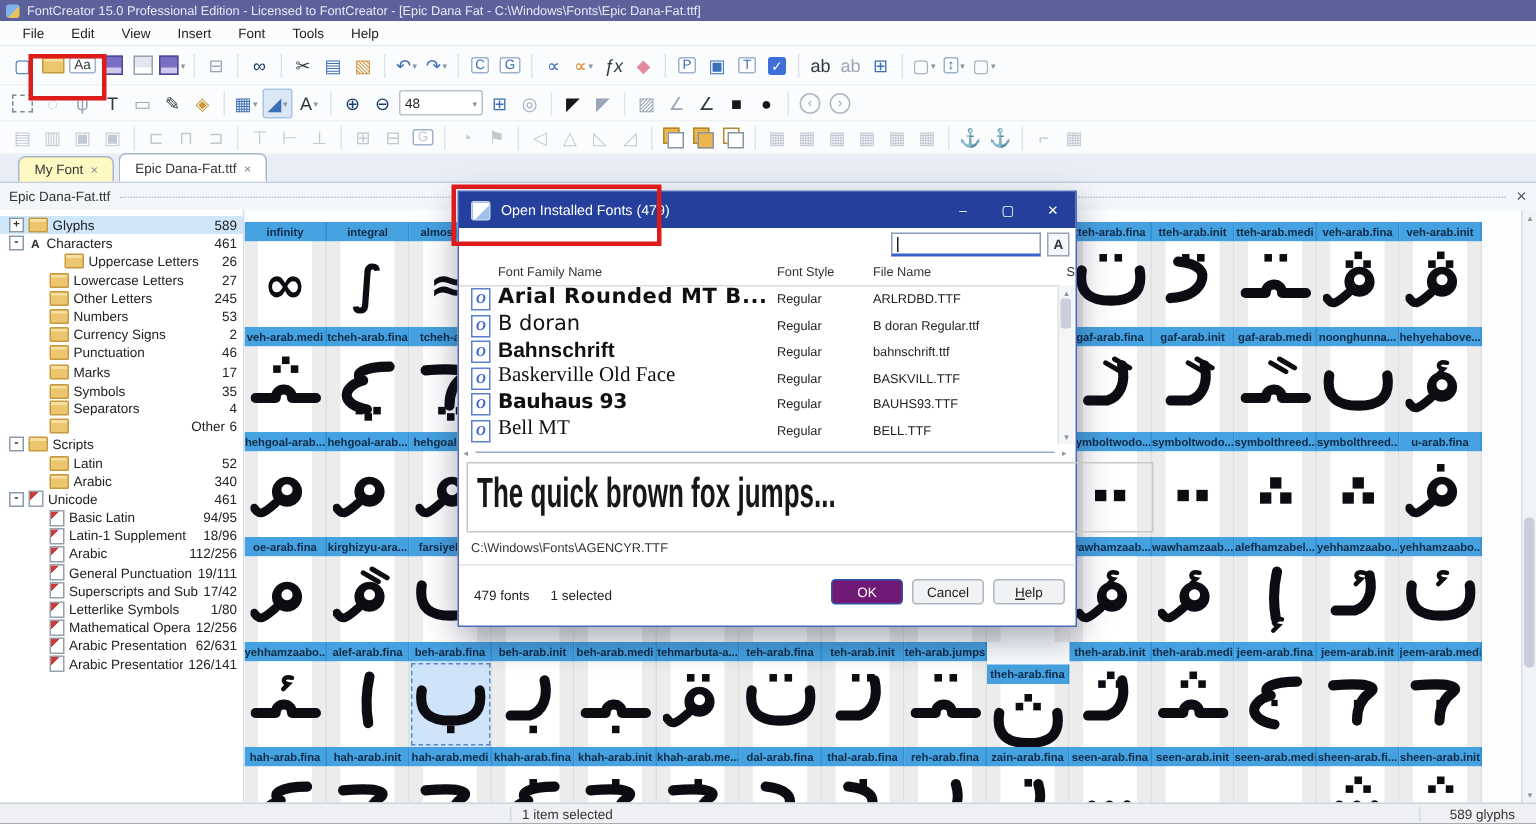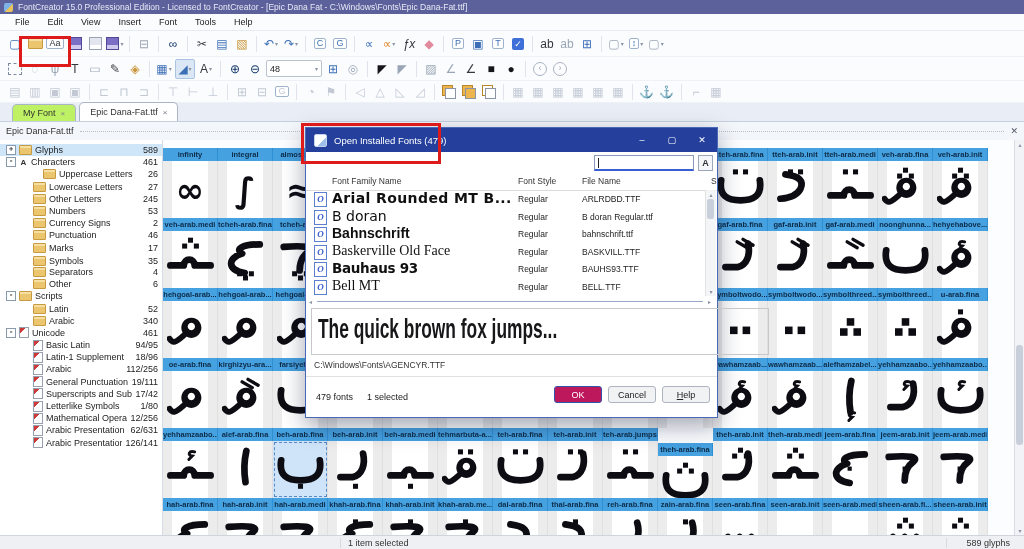--- a/index.html
+++ b/index.html
@@ -48,21 +48,21 @@
                     width:9px;height:9px;border:1px solid #8a93a3;background:#fff;}
   .ty-bool2::after{background:#ecb54e;} .ty-bool3::before{background:#fff;}
   .zoombox{width:48px;height:15px;background:#fff;border:1px solid #b9c2cf;border-radius:2px;
            display:inline-flex;align-items:center;justify-content:space-between;padding:0 3px;flex:0 0 auto;}
   .zoombox b{font-size:9px;font-weight:400;color:#222;}
   .zoombox em{font-style:normal;font-size:6px;color:#8a93a3;}
   
   #tabbar{position:absolute;left:0;top:103px;width:1024px;height:19px;background:#e9eef6;
           border-bottom:1px solid #c6cfdd;display:flex;align-items:flex-end;padding-left:12px;box-sizing:border-box;}
   .tab{height:16px;display:flex;align-items:center;gap:5px;padding:0 10px;font-size:9px;color:#333;
-       border:1px solid #aab6c8;border-bottom:none;border-radius:5px 5px 0 0;background:#bef264;margin-right:3px;}
+       border:1px solid #aab6c8;border-bottom:none;border-radius:5px 5px 0 0;background:#fef9c3;margin-right:3px;}
   .tab.active{background:#fff;height:18px;font-weight:400;}
   .tabx{font-size:8px;color:#77808f;}
   
   #pheader{position:absolute;left:0;top:122px;width:1024px;height:18px;background:#f3f6fa;
            display:flex;align-items:center;padding:0 6px;box-sizing:border-box;gap:6px;}
   #pheader .ttl{font-size:9px;color:#333;white-space:nowrap;}
   #pheader .dots{flex:1;height:0;border-top:1px dotted #b9bfca;margin-top:1px;}
   #pheader .pclose{font-size:9px;color:#556;}
   
   #sidebar{position:absolute;left:0;top:140px;width:163px;height:395px;background:#fff;
@@ -143,21 +143,21 @@
   #dhscroll .la{position:absolute;left:0;top:0;} #dhscroll .ra{position:absolute;right:0;top:0;}
   #dpreview{position:absolute;left:5px;top:180px;width:458px;height:47px;border:1px solid #c8c8c8;box-sizing:border-box;}
   #dpreviewtext{position:absolute;left:6px;top:4px;font-family:"Liberation Sans",sans-serif;font-weight:600;
                 font-size:28px;color:#17171a;transform:scaleX(.62);transform-origin:left center;white-space:nowrap;}
   #dpath{position:absolute;left:8px;top:232px;font-size:8.5px;color:#333;}
   #dfsep{position:absolute;left:0;top:248px;right:0;height:1px;background:#e2e2e2;}
   #dcounts{position:absolute;left:10px;top:264px;font-size:9px;color:#222;}
   #dcounts span{margin-right:14px;}
   .dbtn{position:absolute;top:258px;width:48px;height:17px;border-radius:3px;font-size:9px;
         display:block;text-align:center;line-height:17px;box-sizing:border-box;}
-  #btn-ok{left:248px;background:#be185d;color:#fff;border:1px solid #2f55ad;}
+  #btn-ok{left:248px;background:#701a75;color:#fff;border:1px solid #2f55ad;}
   #btn-cancel{left:302px;background:#f1f2f4;color:#222;border:1px solid #adb4bf;}
   #btn-help{left:356px;background:#f1f2f4;color:#222;border:1px solid #adb4bf;}
   #btn-help::first-letter{text-decoration:underline;}
   
   .redbox{position:absolute;border:3px solid #de1b1b;z-index:40;pointer-events:none;}
   #red1{left:19px;top:36px;width:46px;height:25px;}
   #red2{left:301px;top:123px;width:134px;height:35px;}
 </style>
 </head>
 <body>
@@ -535,21 +535,21 @@
         <span class="ti-folder"></span>
         <span class="tlabel">Symbols</span>
         <span class="tcount">35</span>
       </div>
       <div class="trow" style="padding-left: 22px;">
         <span class="tspc"></span>
         <span class="ti-folder"></span>
         <span class="tlabel">Separators</span>
         <span class="tcount">4</span>
       </div>
-      <div class="trow" style="padding-left: 22px;">
+      <div class="trow" style="padding-left: 22px; text-align: right;">
         <span class="tspc"></span>
         <span class="ti-folder"></span>
         <span class="tlabel">Other</span>
         <span class="tcount">6</span>
       </div>
       <div class="trow" style="padding-left: 6px;">
         <span class="texp">-</span>
         <span class="ti-folder"></span>
         <span class="tlabel">Scripts</span>
         <span class="tcount"></span>

